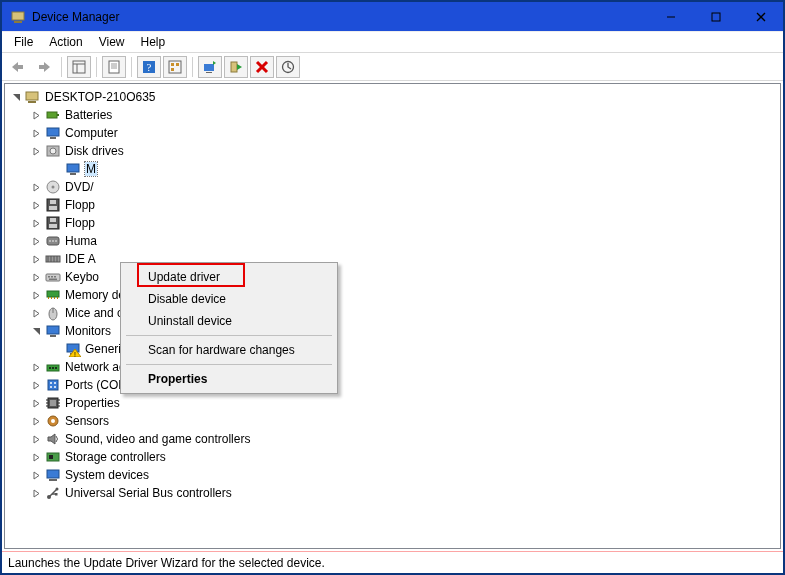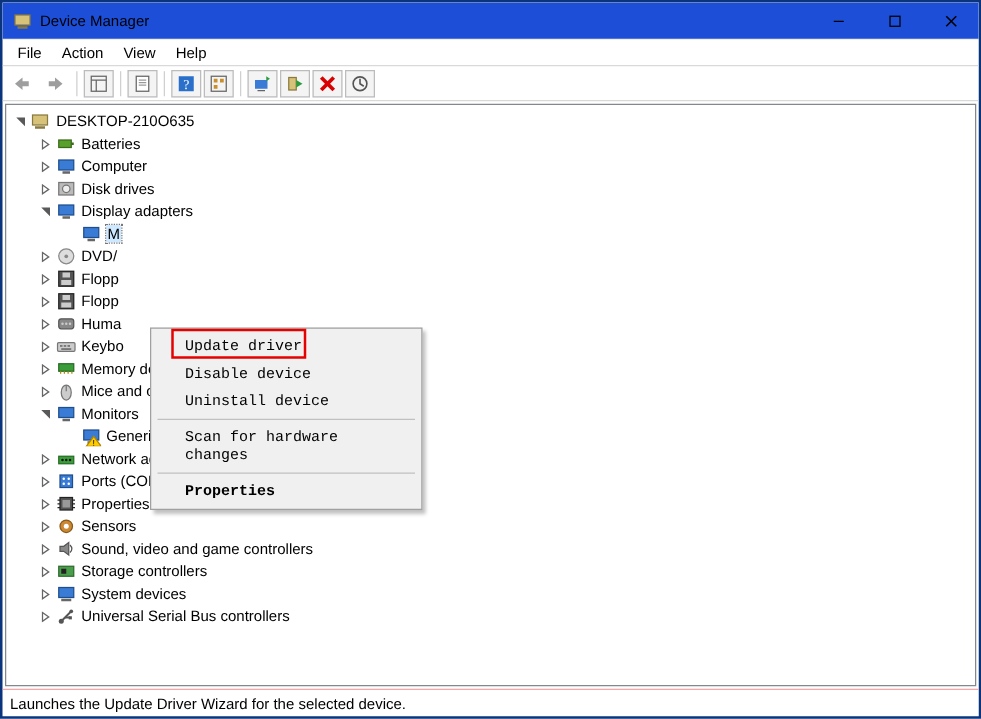--- a/index.html
+++ b/index.html
@@ -119,21 +119,20 @@
     border: 1px solid #a0a0a0;
     box-shadow: 3px 3px 3px rgba(0,0,0,.25);
     padding: 3px;
     font-size: 12px;
     z-index: 10;
   }
   .ctx-item {
     padding: 4px 10px 4px 24px;
     display: flex;
     align-items: center;
-    font-family: Liberation Mono, monospace;
   }
   .ctx-item.bold { font-weight: bold; }
   .ctx-sep { height: 1px; background: #c0c0c0; margin: 3px 2px; }
   .ctx-highlight {
     position: absolute;
     border: 2px solid #e60000;
     pointer-events: none;
   }
 </style>
 </head>
@@ -309,34 +308,20 @@
                 <span class="node-icon">
                   <svg width="16" height="16" viewBox="0 0 16 16">
                     <rect x="2" y="3" width="12" height="10" fill="#bbb" stroke="#777"></rect>
                     <circle cx="8" cy="8" r="3" fill="#eee" stroke="#777"></circle>
                   </svg>
                 </span>
                 <span class="node-label">Disk drives</span>
               </div>
             </li>
             <li>
-              <div class="node">
-                <span class="expander">
-                  <svg viewBox="0 0 9 9">
-                    <path d="M1 1 L8 1 L1 8 Z" fill="#595959" transform="rotate(90 4.5 4.5)"></path>
-                  </svg>
-                </span>
-                <span class="node-icon">
-                  <svg width="16" height="16" viewBox="0 0 16 16">
-                    <rect x="2" y="3" width="12" height="8" fill="#3a7bd5" stroke="#1f4e8c"></rect>
-                    <rect x="5" y="12" width="6" height="2" fill="#666"></rect>
-                  </svg>
-                </span>
-                <span class="node-label">Display adapters</span>
-              </div>
               <ul>
                 <li>
                   <div class="node selected">
                     <span class="exp-none"></span>
                     <span class="node-icon">
                       <svg width="16" height="16" viewBox="0 0 16 16">
                         <rect x="2" y="3" width="12" height="8" fill="#3a7bd5" stroke="#1f4e8c"></rect>
                         <rect x="5" y="12" width="6" height="2" fill="#666"></rect>
                       </svg>
                     </span>
@@ -404,20 +389,39 @@
                 </span>
                 <span class="node-icon">
                   <svg width="16" height="16" viewBox="0 0 16 16">
                     <rect x="2" y="4" width="12" height="8" rx="2" fill="#888" stroke="#555"></rect>
                     <circle cx="5" cy="8" r="1" fill="#ccc"></circle>
                     <circle cx="8" cy="8" r="1" fill="#ccc"></circle>
                     <circle cx="11" cy="8" r="1" fill="#ccc"></circle>
                   </svg>
                 </span>
                 <span class="node-label">Huma</span>
+              </div>
+            </li>
+            <li>
+              <div class="node">
+                <span class="expander">
+                  <svg viewBox="0 0 9 9">
+                    <path d="M2 1 L7 4.5 L2 8 Z" fill="none" stroke="#666"></path>
+                  </svg>
+                </span>
+                <span class="node-icon">
+                  <svg width="16" height="16" viewBox="0 0 16 16">
+                    <rect x="1" y="5" width="14" height="6" fill="#999" stroke="#555"></rect>
+                    <line x1="3" y1="5" x2="3" y2="11" stroke="#555"></line>
+                    <line x1="6" y1="5" x2="6" y2="11" stroke="#555"></line>
+                    <line x1="9" y1="5" x2="9" y2="11" stroke="#555"></line>
+                    <line x1="12" y1="5" x2="12" y2="11" stroke="#555"></line>
+                  </svg>
+                </span>
+                <span class="node-label">IDE A</span>
               </div>
             </li>
             <li>
               <div class="node">
                 <span class="expander">
                   <svg viewBox="0 0 9 9">
                     <path d="M2 1 L7 4.5 L2 8 Z" fill="none" stroke="#666"></path>
                   </svg>
                 </span>
                 <span class="node-icon">

